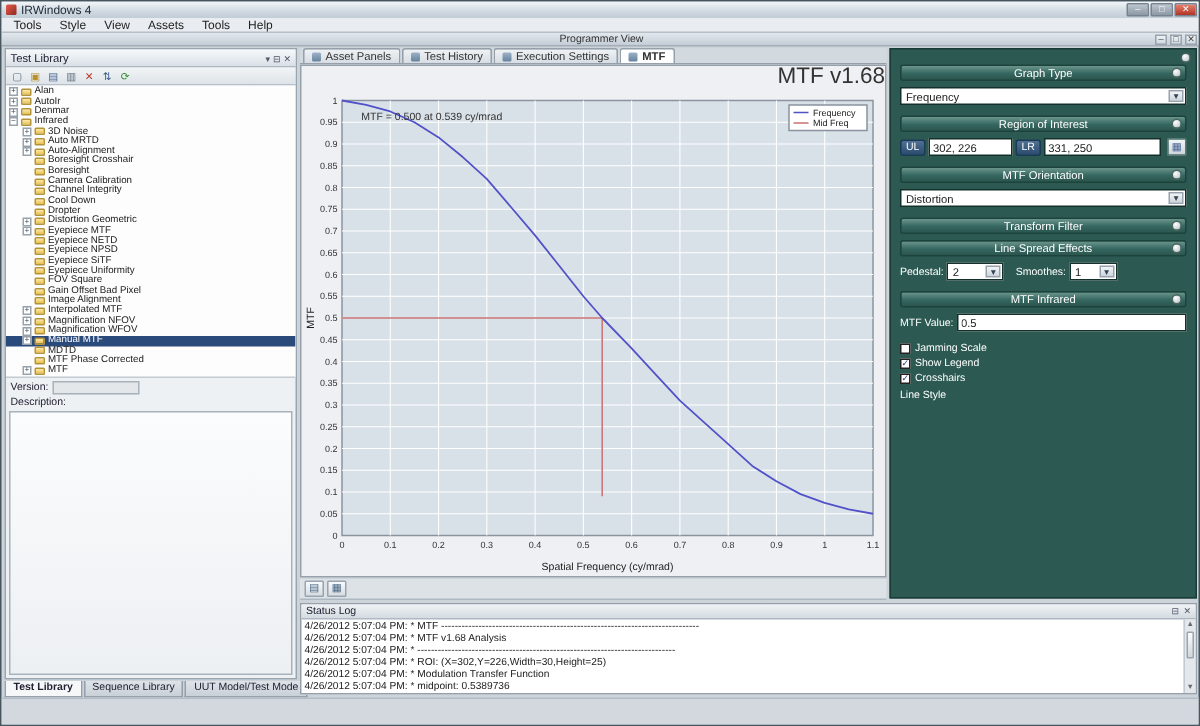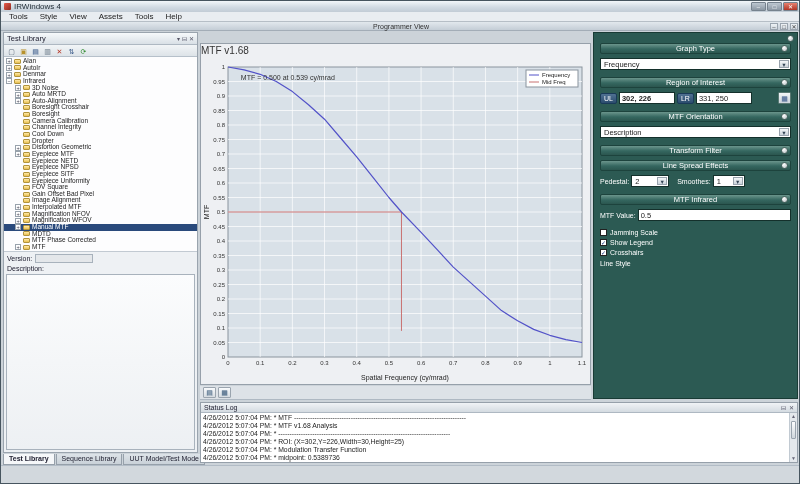--- a/index.html
+++ b/index.html
@@ -39,21 +39,21 @@
   .bottom-tabs{position:absolute;left:2px;top:453px;display:flex;font-size:7px;color:#223}
   .btab{height:11px;line-height:10px;padding:0 5px;background:linear-gradient(#dde3e8,#c9d1d8);border:1px solid #96a0aa;border-top:none;margin-right:1px}
   .btab.active{background:#f5f7f9;font-weight:bold}
   
   .main-tab-strip{position:absolute;left:199px;top:31px;width:391px;height:11px;background:#d2d9df;border-bottom:1px solid #96a0aa;display:flex;align-items:flex-end;padding-left:2px}
   .mtab{height:10px;display:flex;align-items:center;padding:0 5px;font-size:7.5px;color:#333;background:linear-gradient(#eff2f5,#d7dde3);border:1px solid #96a0aa;border-bottom:none;border-radius:2px 2px 0 0;margin-right:1px;line-height:10px}
   .mtab.active{background:#fff;font-weight:bold}
   .mtab-icon{width:6px;height:6px;margin-right:3px;border-radius:1px;background:linear-gradient(#9cb2c8,#67839f);flex:none}
   
   .chart-panel{position:absolute;left:199px;top:42px;width:391px;height:342px;background:#eef0f3;border:1px solid #96a0aa}
-  .chart-title{height:13px;line-height:14px;text-align:left;font-size:10px;color:#333}
+  .chart-title{height:13px;line-height:14px;text-align:right;font-size:15px;color:#333}
   #chart-svg{display:block;margin:0 auto;font-family:"Liberation Sans",sans-serif}
   .chart-toolbar{position:absolute;left:199px;top:385px;width:391px;height:14px;background:#dde2e7;border-bottom:1px solid #aeb8c2;display:flex;align-items:center;gap:2px;padding-left:3px}
   .ct-btn{width:13px;height:11px;background:linear-gradient(#f8fafc,#d6dce1);border:1px solid #9aa4ae;font-size:7px;line-height:10px;text-align:center;color:#3a5a7a;border-radius:1px}
   
   .right-panel{position:absolute;left:592px;top:31px;width:205px;height:367px;background:#2c5a53;border:1px solid #193b35;padding:10px 6px 0 6px;color:#fff}
   .rp-pin{position:absolute;top:2px;right:3px;width:7px;height:7px;border-radius:50%;background:radial-gradient(circle at 35% 30%,#ffffff,#aeb8bc);border:1px solid #44615c}
   .sec-header{height:11px;border-radius:2px;background:linear-gradient(#6b958c,#356760 55%,#2b564f);border:1px solid #1d433d;display:flex;align-items:center;justify-content:center;position:relative;font-size:7.5px;color:#fff;margin-bottom:4px}
   .sec-help{position:absolute;right:2px;top:1px;width:7px;height:7px;border-radius:50%;background:radial-gradient(circle at 35% 30%,#ffffff,#b2bcc0);border:1px solid #4a6660}
   .combo{height:12px;background:#fff;border:1px solid #14302b;display:flex;align-items:center;font-size:7.5px;color:#222;padding-left:3px;position:relative;margin-bottom:7px}
   .combo .arrow-btn{position:absolute;right:1px;top:1px;bottom:1px;width:10px;background:linear-gradient(#f3f6f8,#ccd4db);border:1px solid #98a2ac;font-size:5.5px;line-height:8px;text-align:center;color:#345}
@@ -282,20 +282,38 @@
     <div class="desc-label">Description:</div>
     <div class="desc-box"></div>
   </div>
 
   <div class="bottom-tabs">
       <div class="btab active">Test Library</div>
       <div class="btab">Sequence Library</div>
       <div class="btab">UUT Model/Test Mode</div>
     </div>
 
+  <div class="main-tab-strip">
+      <div class="mtab">
+        <span class="mtab-icon"></span>
+        <span>Asset Panels</span>
+      </div>
+      <div class="mtab">
+        <span class="mtab-icon"></span>
+        <span>Test History</span>
+      </div>
+      <div class="mtab">
+        <span class="mtab-icon"></span>
+        <span>Execution Settings</span>
+      </div>
+      <div class="mtab active">
+        <span class="mtab-icon"></span>
+        <span>MTF</span>
+      </div>
+    </div>
 
   <div class="chart-panel">
     <div class="chart-title">MTF v1.68</div>
     <svg id="chart-svg" width="388" height="326">
         <rect x="26" y="10" width="354" height="290" fill="#d9e1e8" stroke="#8a949e" stroke-width="1"></rect>
         <text x="26" y="308" font-size="6" text-anchor="middle" fill="#333">0</text>
         <line x1="58.18181818181818" y1="10" x2="58.18181818181818" y2="300" stroke="#ffffff" stroke-width="0.7"></line>
         <text x="58.18181818181818" y="308" font-size="6" text-anchor="middle" fill="#333">0.1</text>
         <line x1="90.36363636363636" y1="10" x2="90.36363636363636" y2="300" stroke="#ffffff" stroke-width="0.7"></line>
         <text x="90.36363636363636" y="308" font-size="6" text-anchor="middle" fill="#333">0.2</text>
@@ -386,32 +404,32 @@
       <span>Frequency</span>
       <span class="arrow-btn">▼</span>
     </div>
 
     <div class="sec-header">
       <span>Region of Interest</span>
       <span class="sec-help"></span>
     </div>
     <div class="rp-row">
       <span class="chip">UL</span>
-      <input class="tfield" style="width: 56px; font-weight: bold;" readonly="" value="302, 226">
+      <input class="tfield" style="width: 56px;" readonly="" value="302, 226">
       <span class="chip">LR</span>
-      <input class="tfield" style="width: 56px;" readonly="" value="331, 250">
+      <input class="tfield" style="width: 78px;" readonly="" value="331, 250">
       <span class="icon-btn" style="margin-left:auto">▦</span>
     </div>
 
     <div class="sec-header">
       <span>MTF Orientation</span>
       <span class="sec-help"></span>
     </div>
     <div class="combo">
-      <span>Description</span>
+      <span>Distortion</span>
       <span class="arrow-btn">▼</span>
     </div>
 
     <div class="sec-header">
       <span>Transform Filter</span>
       <span class="sec-help"></span>
     </div>
 
     <div class="sec-header">
       <span>Line Spread Effects</span>

